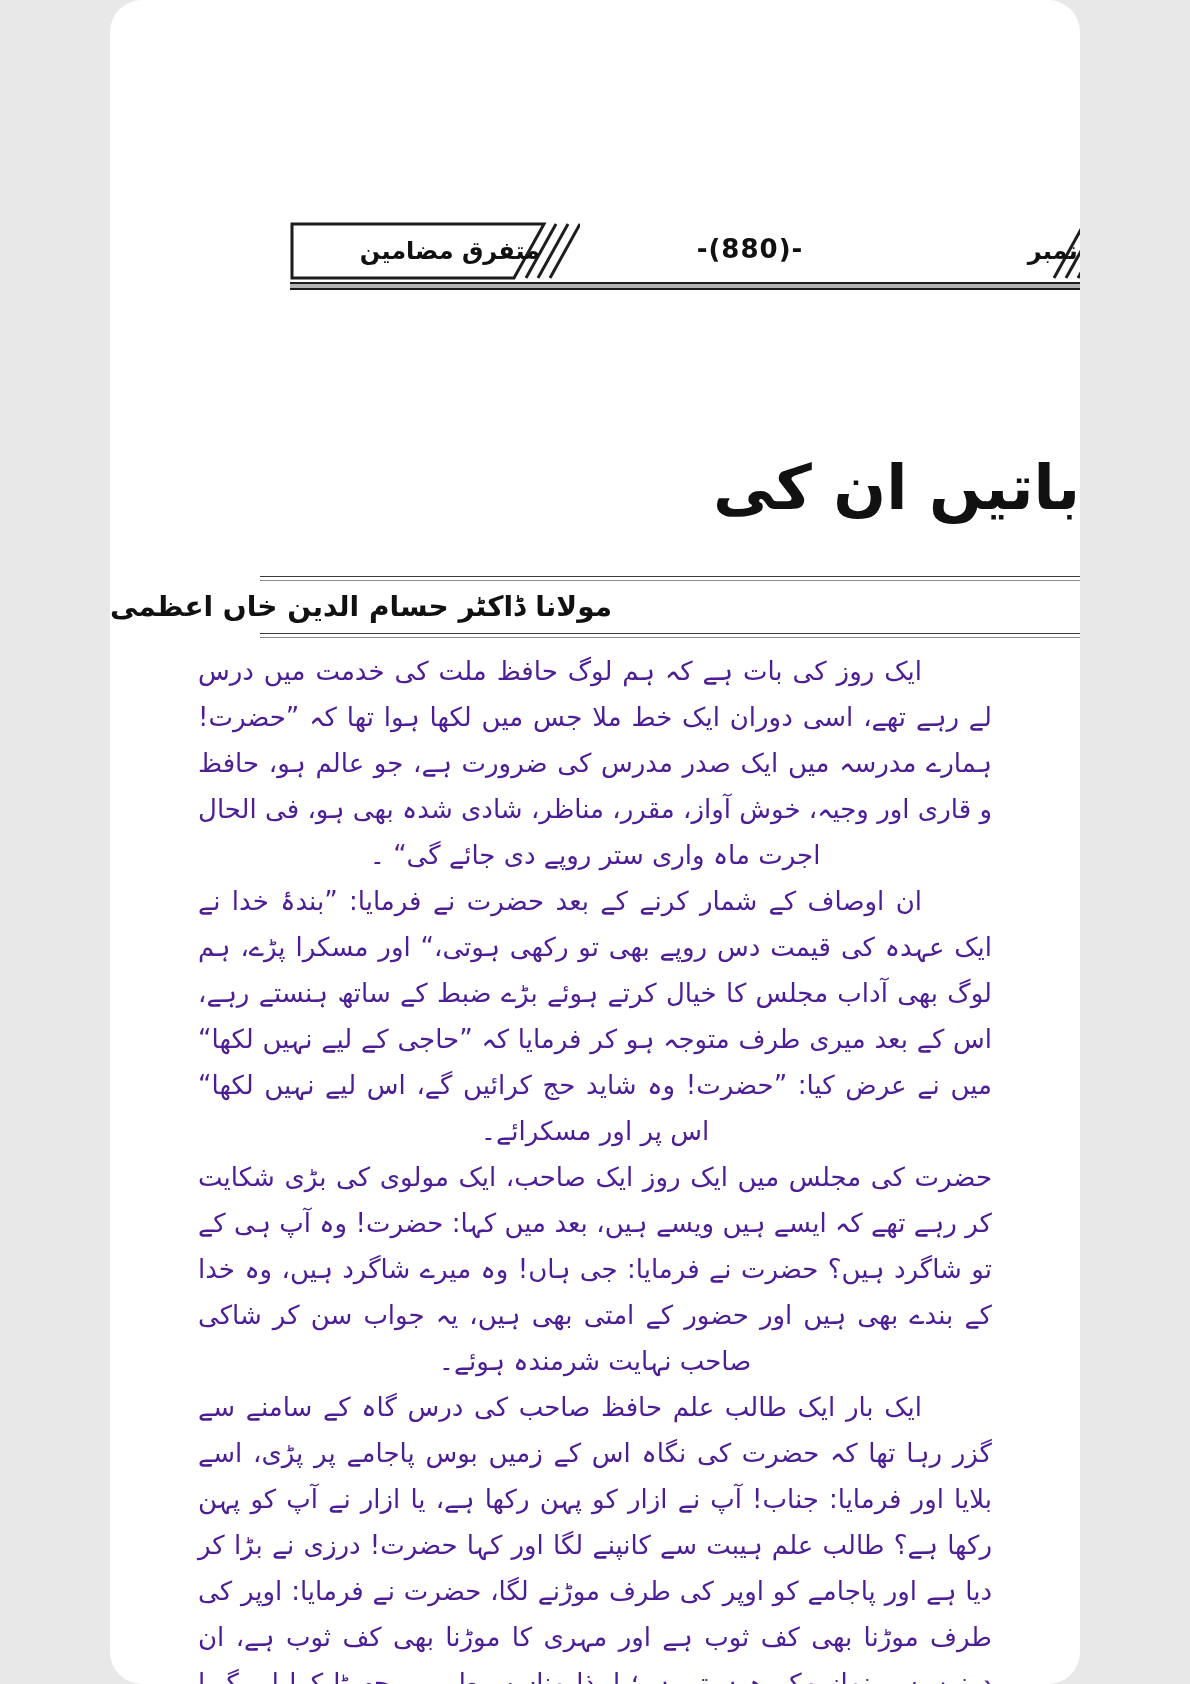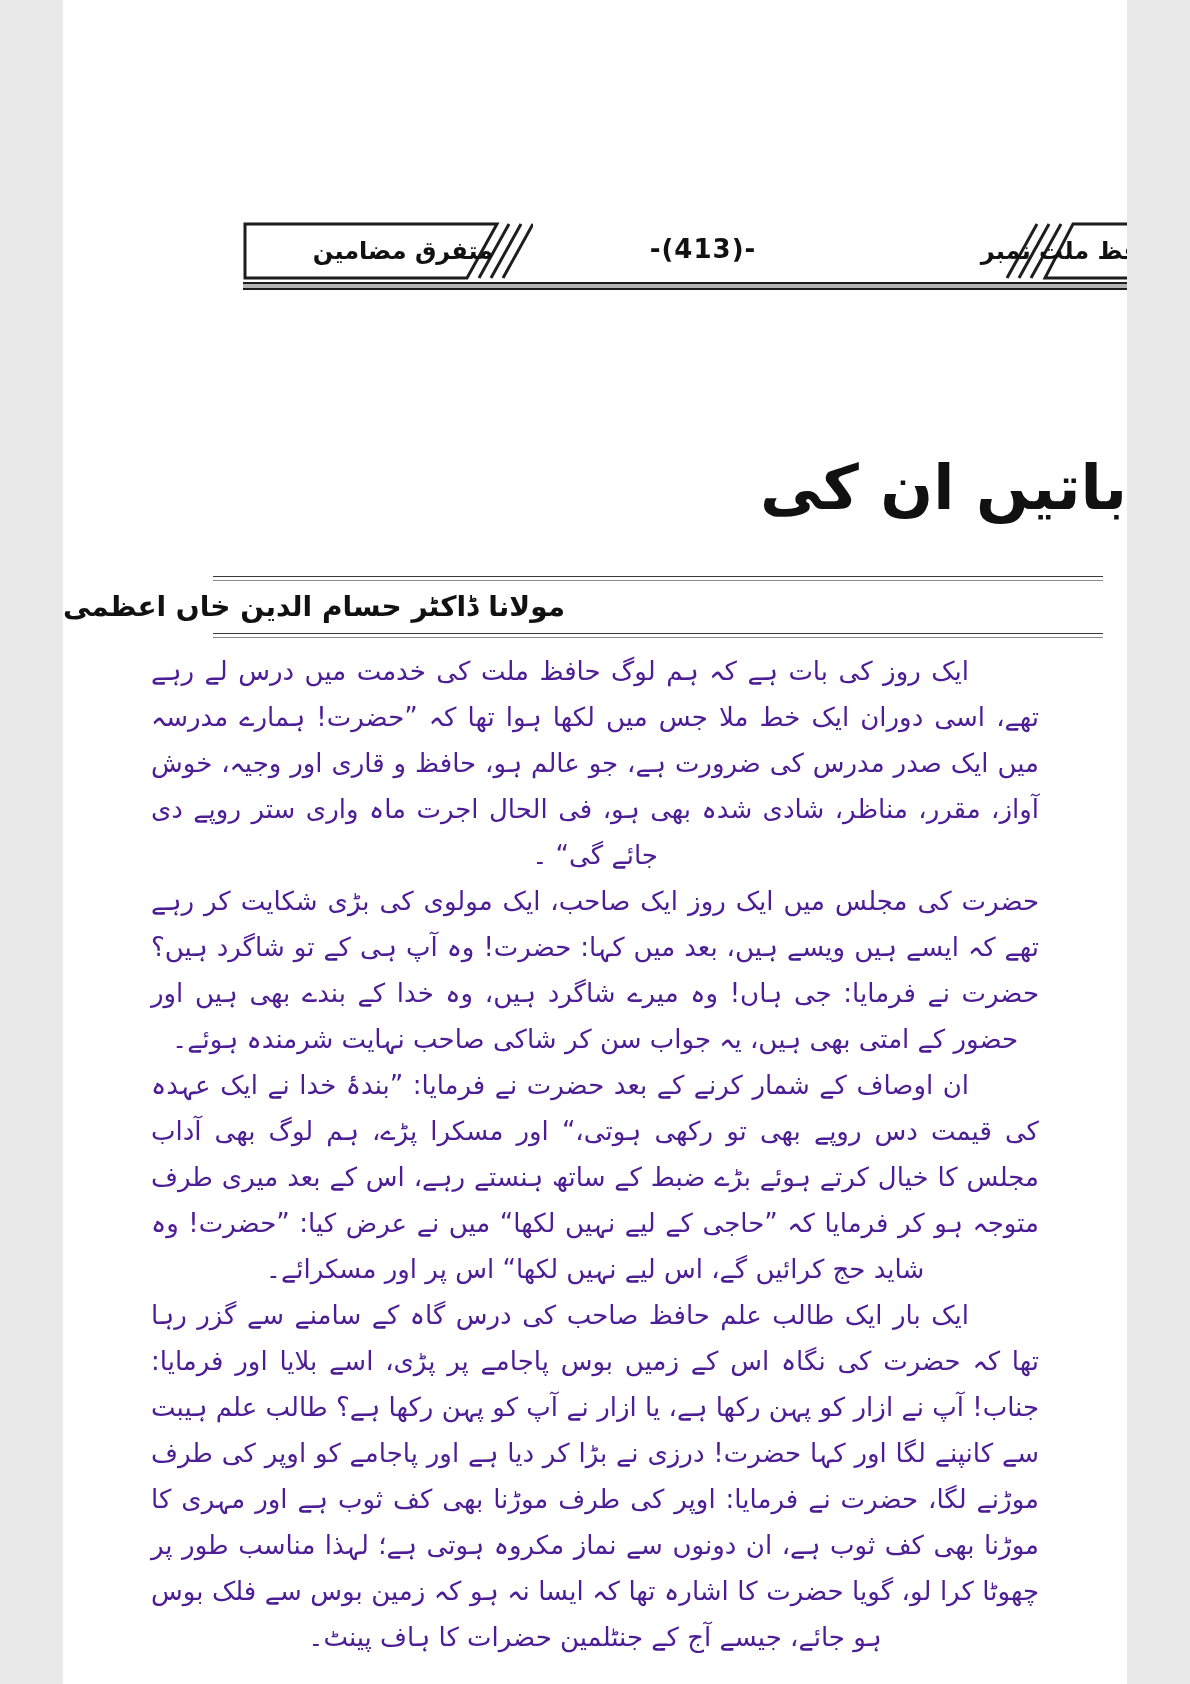--- a/index.html
+++ b/index.html
@@ -1,24 +1,25 @@
 <!DOCTYPE html>
 <html lang="ur" dir="rtl"><head>
 <meta charset="utf-8">
 <style>
   html,body{margin:0;padding:0;background:#e8e8e8;}
   .page{
     position:relative;
-    width:1064px;height:1684px;
+    width:970px;height:1684px;
     margin:0 auto;
     background:#ffffff;
     color:#111;
     font-family:"DejaVu Sans",sans-serif;
     overflow:hidden;
     direction:rtl;
+    border-radius:32px;
   }
   
   .hbox{position:absolute;top:222px;height:58px;}
   .hbox svg{position:absolute;inset:0;width:100%;height:100%;}
   .hbox .hbox-label{
     position:absolute;top:0;height:100%;
     display:flex;align-items:center;justify-content:center;
     font-size:24px;font-weight:bold;white-space:nowrap;
   }
   .hbox-left{left:180px;width:290px;}
@@ -71,21 +72,21 @@
   <div class="hbox hbox-left">
     <svg viewBox="0 0 290 58" preserveAspectRatio="none">
       <polygon class="box-line" points="2,2 254,2 224,56 2,56"></polygon>
       <line class="stripe-line" x1="266" y1="2" x2="236" y2="56"></line>
       <line class="stripe-line" x1="278" y1="2" x2="248" y2="56"></line>
       <line class="stripe-line" x1="290" y1="2" x2="260" y2="56"></line>
     </svg>
     <span class="hbox-label" lang="ur" dir="rtl">متفرق مضامین</span>
   </div>
 
-  <div class="page-number">-(413)-</div>
+  <div class="page-number">-(880)-</div>
 
   <div class="hbox hbox-right">
     <svg viewBox="0 0 212 58" preserveAspectRatio="none">
       <polygon class="box-line" points="210,2 87,2 59,56 210,56"></polygon>
       <line class="stripe-line" x1="75" y1="2" x2="45" y2="56"></line>
       <line class="stripe-line" x1="63" y1="2" x2="33" y2="56"></line>
       <line class="stripe-line" x1="51" y1="2" x2="21" y2="56"></line>
     </svg>
     <span class="hbox-label" lang="ur" dir="rtl">حافظ ملت نمبر</span>
   </div>
@@ -93,18 +94,18 @@
   <div class="header-rule"></div>
 
   <h1 class="title" lang="ur" dir="rtl">باتیں ان کی</h1>
 
   <div class="thin-rule rule-above-author"></div>
   <div class="author" lang="ur" dir="rtl">مولانا ڈاکٹر حسام الدین خاں اعظمی</div>
   <div class="thin-rule rule-below-author"></div>
 
   <div class="body-text" lang="ur" dir="rtl">
     <p class="para indent">ایک روز کی بات ہے کہ ہم لوگ حافظ ملت کی خدمت میں درس لے رہے تھے، اسی دوران ایک خط ملا جس میں لکھا ہوا تھا کہ ”حضرت! ہمارے مدرسہ میں ایک صدر مدرس کی ضرورت ہے، جو عالم ہو، حافظ و قاری اور وجیہ، خوش آواز، مقرر، مناظر، شادی شدہ بھی ہو، فی الحال اجرت ماہ واری ستر روپے دی جائے گی“ ۔</p>
+    <p class="para indent">ان اوصاف کے شمار کرنے کے بعد حضرت نے فرمایا: ”بندۂ خدا نے ایک عہدہ کی قیمت دس روپے بھی تو رکھی ہوتی،“ اور مسکرا پڑے، ہم لوگ بھی آداب مجلس کا خیال کرتے ہوئے بڑے ضبط کے ساتھ ہنستے رہے، اس کے بعد میری طرف متوجہ ہو کر فرمایا کہ ”حاجی کے لیے نہیں لکھا“ میں نے عرض کیا: ”حضرت! وہ شاید حج کرائیں گے، اس لیے نہیں لکھا“ اس پر اور مسکرائے۔</p>
     <p class="para">حضرت کی مجلس میں ایک روز ایک صاحب، ایک مولوی کی بڑی شکایت کر رہے تھے کہ ایسے ہیں ویسے ہیں، بعد میں کہا: حضرت! وہ آپ ہی کے تو شاگرد ہیں؟ حضرت نے فرمایا: جی ہاں! وہ میرے شاگرد ہیں، وہ خدا کے بندے بھی ہیں اور حضور کے امتی بھی ہیں، یہ جواب سن کر شاکی صاحب نہایت شرمندہ ہوئے۔</p>
-    <p class="para indent">ان اوصاف کے شمار کرنے کے بعد حضرت نے فرمایا: ”بندۂ خدا نے ایک عہدہ کی قیمت دس روپے بھی تو رکھی ہوتی،“ اور مسکرا پڑے، ہم لوگ بھی آداب مجلس کا خیال کرتے ہوئے بڑے ضبط کے ساتھ ہنستے رہے، اس کے بعد میری طرف متوجہ ہو کر فرمایا کہ ”حاجی کے لیے نہیں لکھا“ میں نے عرض کیا: ”حضرت! وہ شاید حج کرائیں گے، اس لیے نہیں لکھا“ اس پر اور مسکرائے۔</p>
     <p class="para indent">ایک بار ایک طالب علم حافظ صاحب کی درس گاہ کے سامنے سے گزر رہا تھا کہ حضرت کی نگاہ اس کے زمیں بوس پاجامے پر پڑی، اسے بلایا اور فرمایا: جناب! آپ نے ازار کو پہن رکھا ہے، یا ازار نے آپ کو پہن رکھا ہے؟ طالب علم ہیبت سے کانپنے لگا اور کہا حضرت! درزی نے بڑا کر دیا ہے اور پاجامے کو اوپر کی طرف موڑنے لگا، حضرت نے فرمایا: اوپر کی طرف موڑنا بھی کف ثوب ہے اور مہری کا موڑنا بھی کف ثوب ہے، ان دونوں سے نماز مکروہ ہوتی ہے؛ لہذا مناسب طور پر چھوٹا کرا لو، گویا حضرت کا اشارہ تھا کہ ایسا نہ ہو کہ زمین بوس سے فلک بوس ہو جائے، جیسے آج کے جنٹلمین حضرات کا ہاف پینٹ۔</p>
   </div>
 
 </div>
 
 </body></html>

